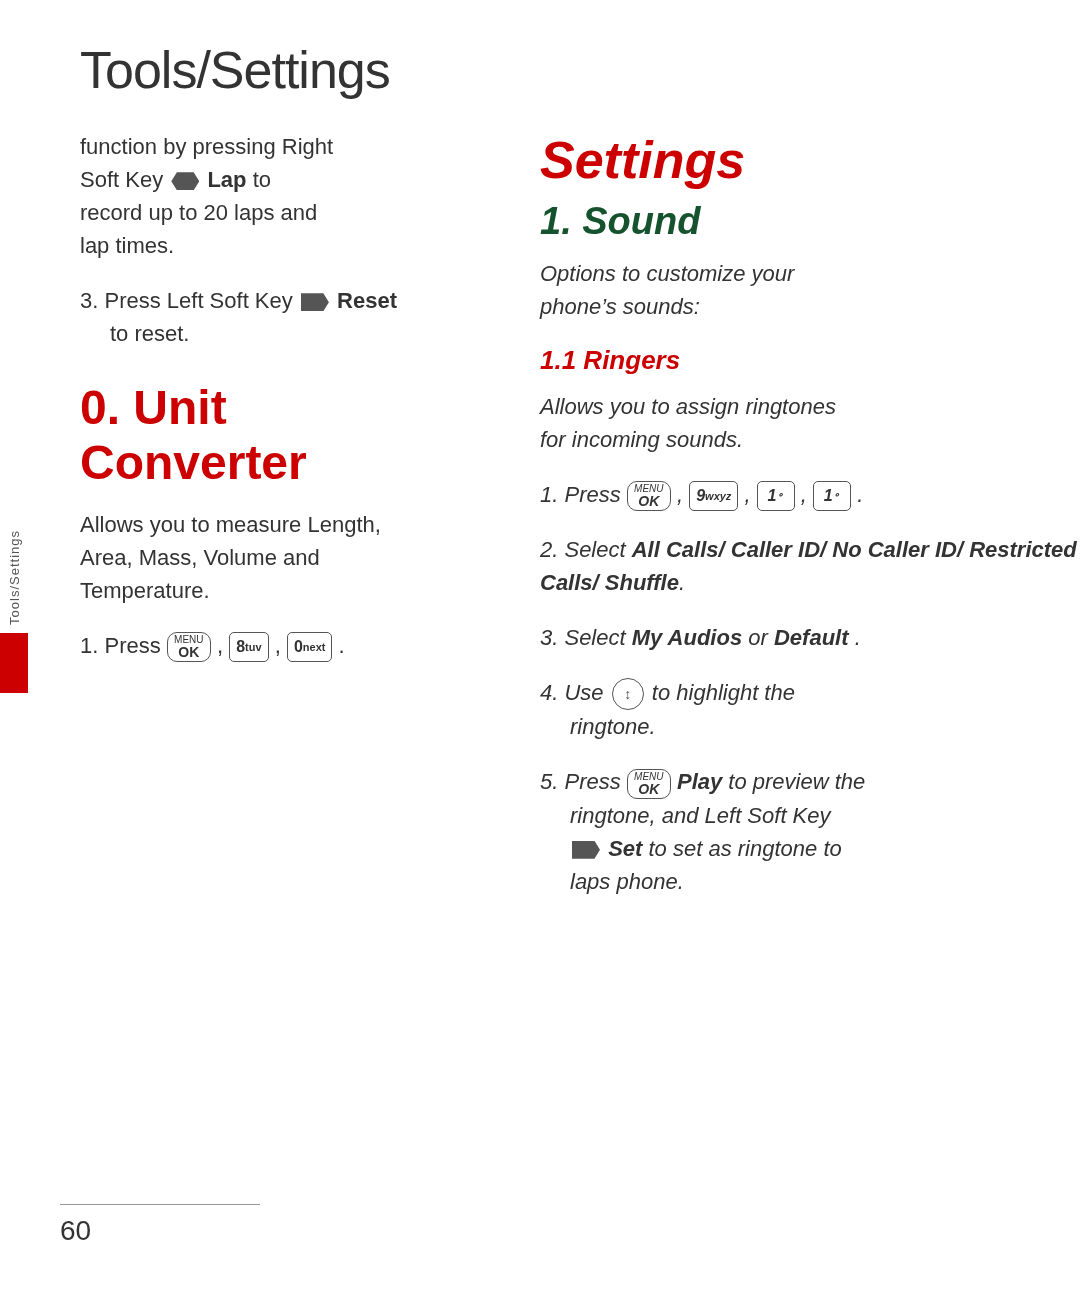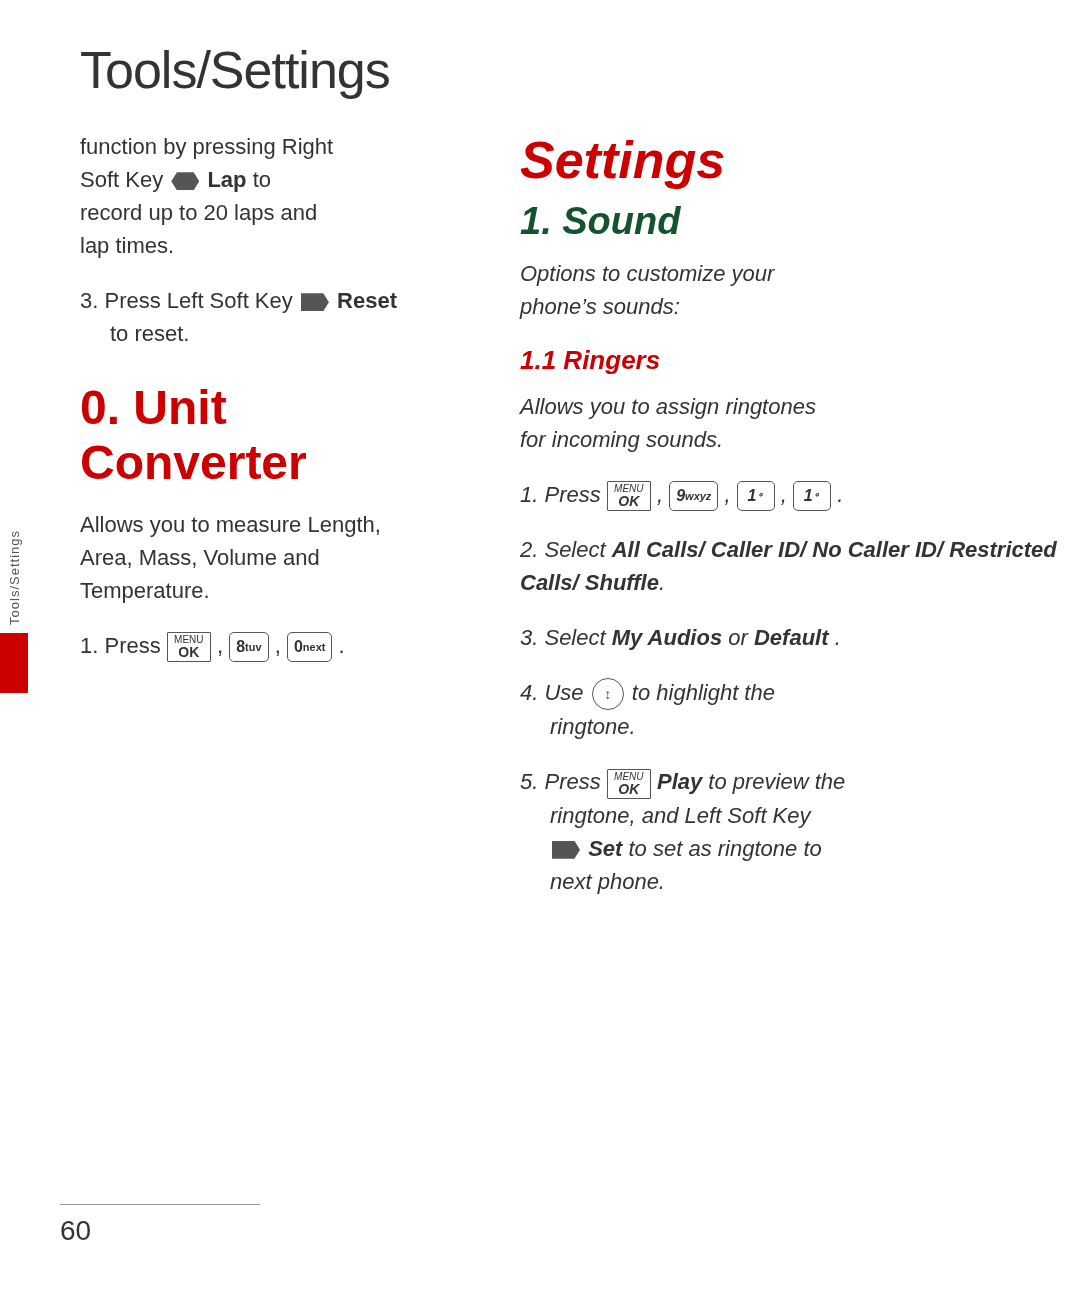--- a/index.html
+++ b/index.html
@@ -65,20 +65,21 @@
 
     .page-number {
       font-size: 28px;
       color: #333;
     }
 
     
     .content-area {
       display: flex;
       padding: 0 0 0 80px;
+      gap: 20px;
     }
 
     
     .left-column {
       width: 420px;
       padding-right: 40px;
     }
 
     
     .right-column {
@@ -149,21 +150,21 @@
       vertical-align: middle;
       font-weight: 600;
       letter-spacing: 0;
     }
 
     .key-btn-menu {
       display: inline-flex;
       align-items: center;
       justify-content: center;
       border: 1.5px solid #555;
-      border-radius: 1px;
+      border-radius: 10px;
       padding: 2px 4px;
       font-size: 14px;
       color: #333;
       min-width: 44px;
       min-height: 26px;
       background: #fff;
       vertical-align: middle;
     }
 
     .key-btn-menu .menu-top {
@@ -336,21 +337,21 @@
         </span>
       </span>
       <strong>Play</strong>
       <span>to preview the</span><br>
       <span class="step-indent">ringtone, and Left Soft Key</span><br>
       <span class="step-indent">
         <span class="left-soft-key-icon"></span>
         <strong>Set</strong>
         <span>to set as ringtone to</span>
       </span><br>
-      <span class="step-indent">next phone.</span>
+      <span class="step-indent">laps phone.</span>
     </div>
 
   </div>
 </div>
 
 <div class="sidebar-tab">
   <span class="sidebar-tab-text">Tools/Settings</span>
   <div class="sidebar-red-block"></div>
 </div>
 

